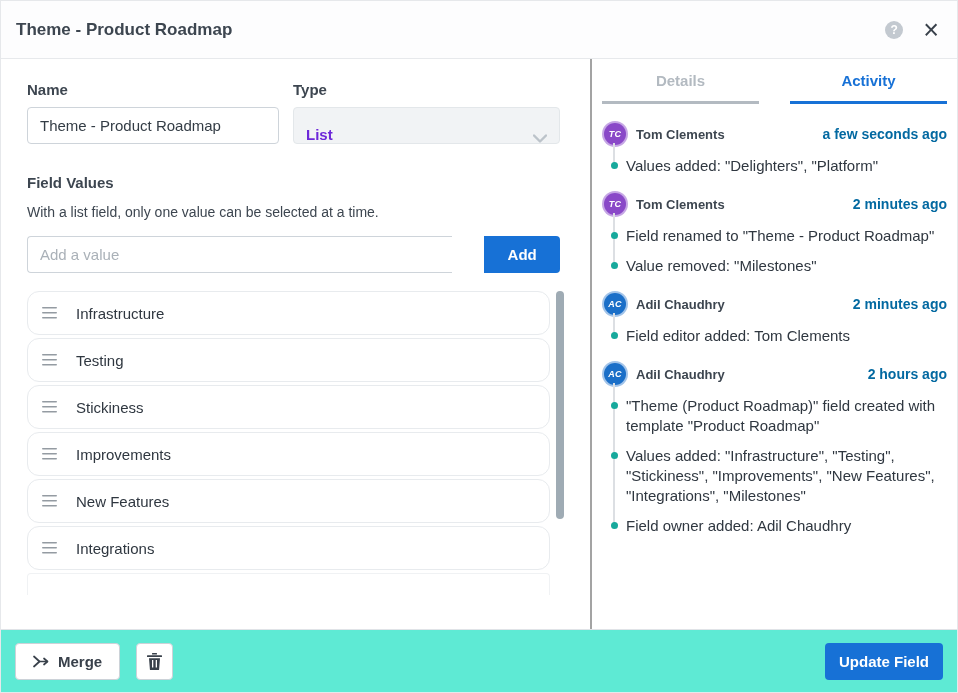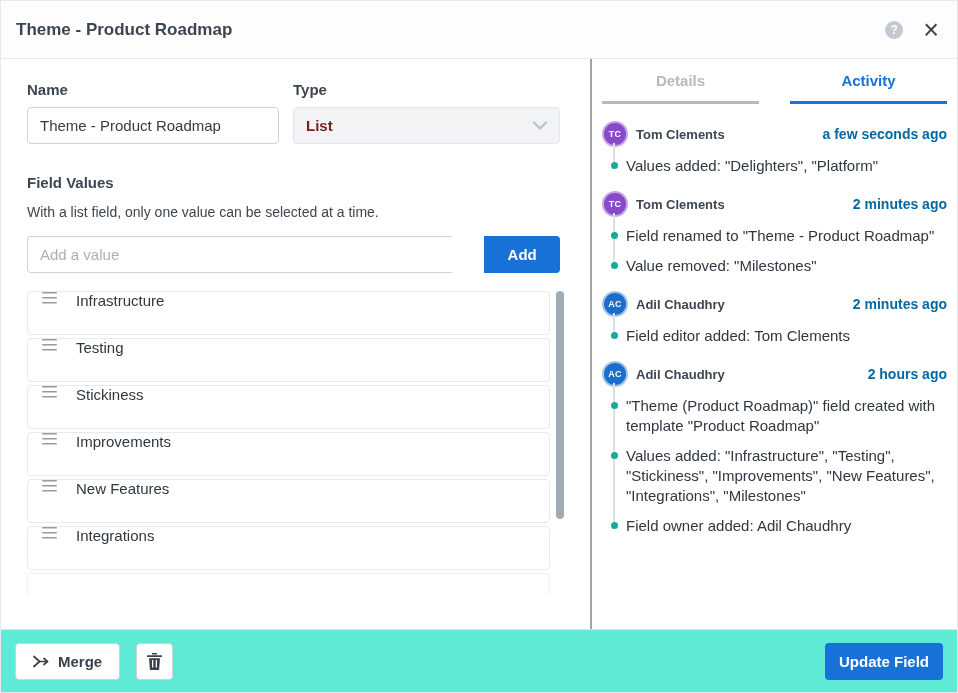--- a/index.html
+++ b/index.html
@@ -51,39 +51,39 @@
   .text-input {
     width:100%; height:37px;
     border:1px solid #ced4da; border-radius:4px;
     padding:0 12px; font-size:15px; color:#333c45;
     font-family:"Liberation Sans", sans-serif;
     outline:none; background:#fff;
   }
   .text-input::placeholder { color:#aab1b8; }
   .select-disabled {
     height:37px; border:1px solid #e3e7ea; border-radius:4px;
-    background:#f1f3f5; display:flex; align-items:center;
-    padding:0 12px; font-size:15px; font-weight:bold; color:#7f1d1d;
+    background:#f1f3f5; display:flex; align-items:flex-end;
+    padding:0 12px; font-size:15px; font-weight:bold; color:#6d28d9;
   }
   .select-disabled .chev { margin-left:auto; display:flex; }
   .section-title { font-size:15px; font-weight:bold; margin:30px 0 0 0; }
   .section-help { font-size:14px; margin:13px 0 0 0; color:#3d4650; }
   .add-row { display:flex; margin-top:16px;gap:32px; }
   .add-row .text-input { border-radius:4px 0 0 4px; border-right:none; height:37px; }
   .add-btn {
     width:96px; height:37px; border:none; border-radius:0 4px 4px 0;
     color:#fff; font-size:15px; font-weight:bold; cursor:pointer;
     font-family:"Liberation Sans", sans-serif;
   }
   .values-wrap { position:relative; margin-top:18px; }
   .values-list { width:523px; }
   .value-row {
     height:44px; margin-bottom:3px;
-    border:1px solid #e8ebee; border-radius:4px;
-    background:#fff; display:flex; align-items:flex-start;
+    border:1px solid #e8ebee; border-radius:12px;
+    background:#fff; display:flex; align-items:center;
     padding:0 12px 0 14px; cursor:grab;
   }
   .value-row .drag { display:flex; margin-right:19px; }
   .value-row .vlabel { font-size:15px; color:#2f3740; }
   .value-row-partial {
     height:22px; border:1px solid #f0f2f4; border-bottom:none;
     border-radius:4px 4px 0 0; background:#fff;
   }
   .scroll-thumb {
     position:absolute; top:0; right:-4px;
@@ -106,20 +106,21 @@
   .avatar-ring {
     width:26px; height:26px; border-radius:50%;
     display:flex; align-items:center; justify-content:center;
     flex:0 0 26px;
   }
   .avatar {
     width:22px; height:22px; border-radius:50%;
     color:#fff; font-size:9px; font-weight:bold;
     display:flex; align-items:center; justify-content:center;
     letter-spacing:.3px;
+    font-style:italic;
   }
   .who { font-size:13px; font-weight:bold; color:#3d4650; margin-left:8px; }
   .when { margin-left:auto; font-size:14px; font-weight:bold; color:#0369a1; }
   ul.events { position:relative; list-style:none; margin:4px 0 10px 0; padding-left:24px; }
   ul.events::before {
     content:""; position:absolute; left:11px; top:-8px; bottom:12px;
     width:2px; background:#dcdfe3;
   }
   ul.events li {
     position:relative; padding:5px 0; font-size:15px; line-height:20px; color:#2f3740;

